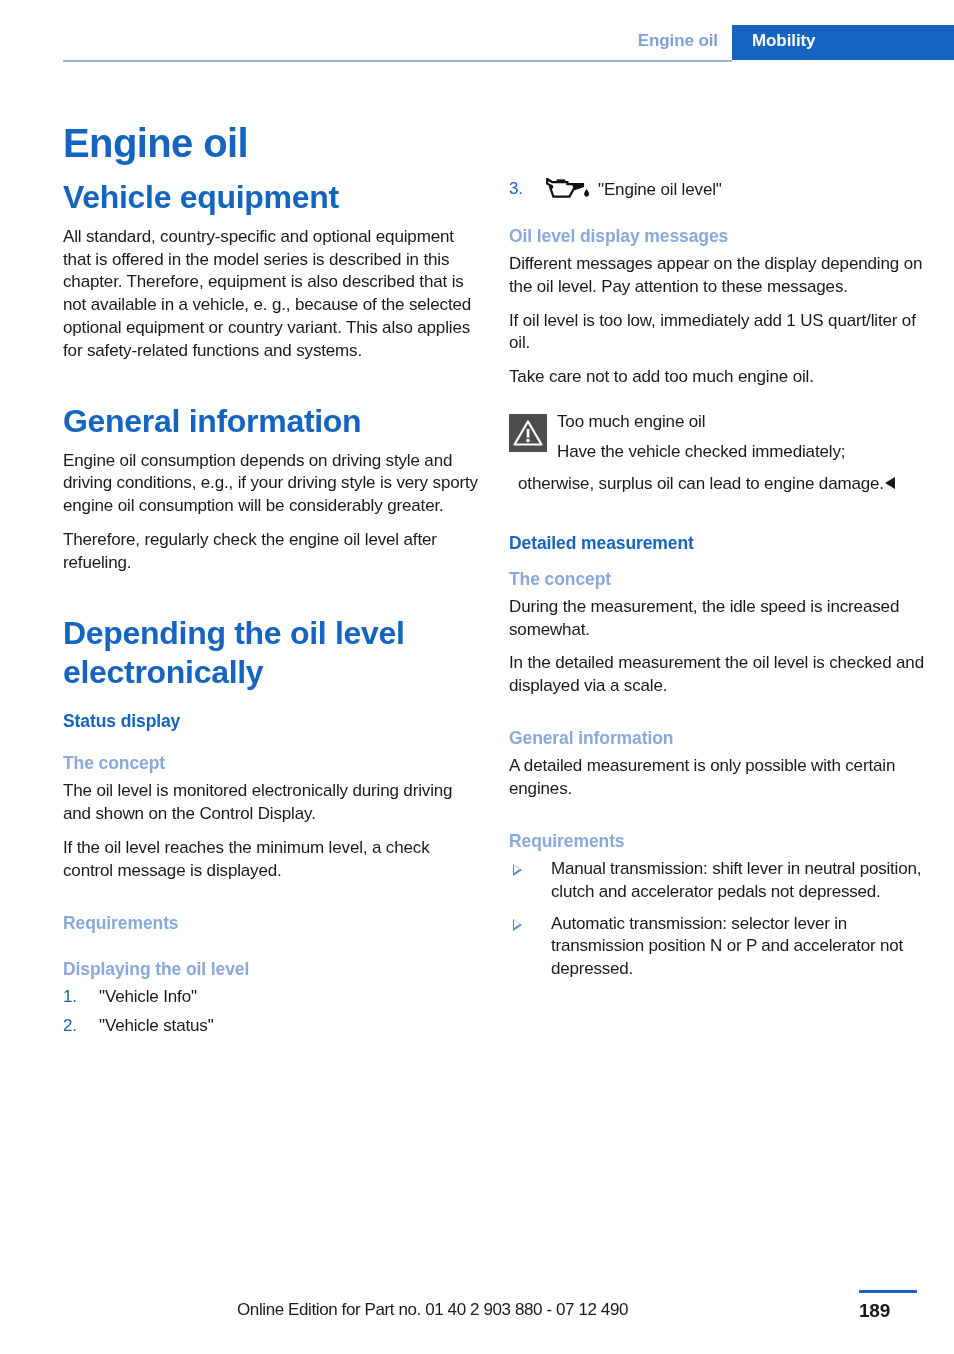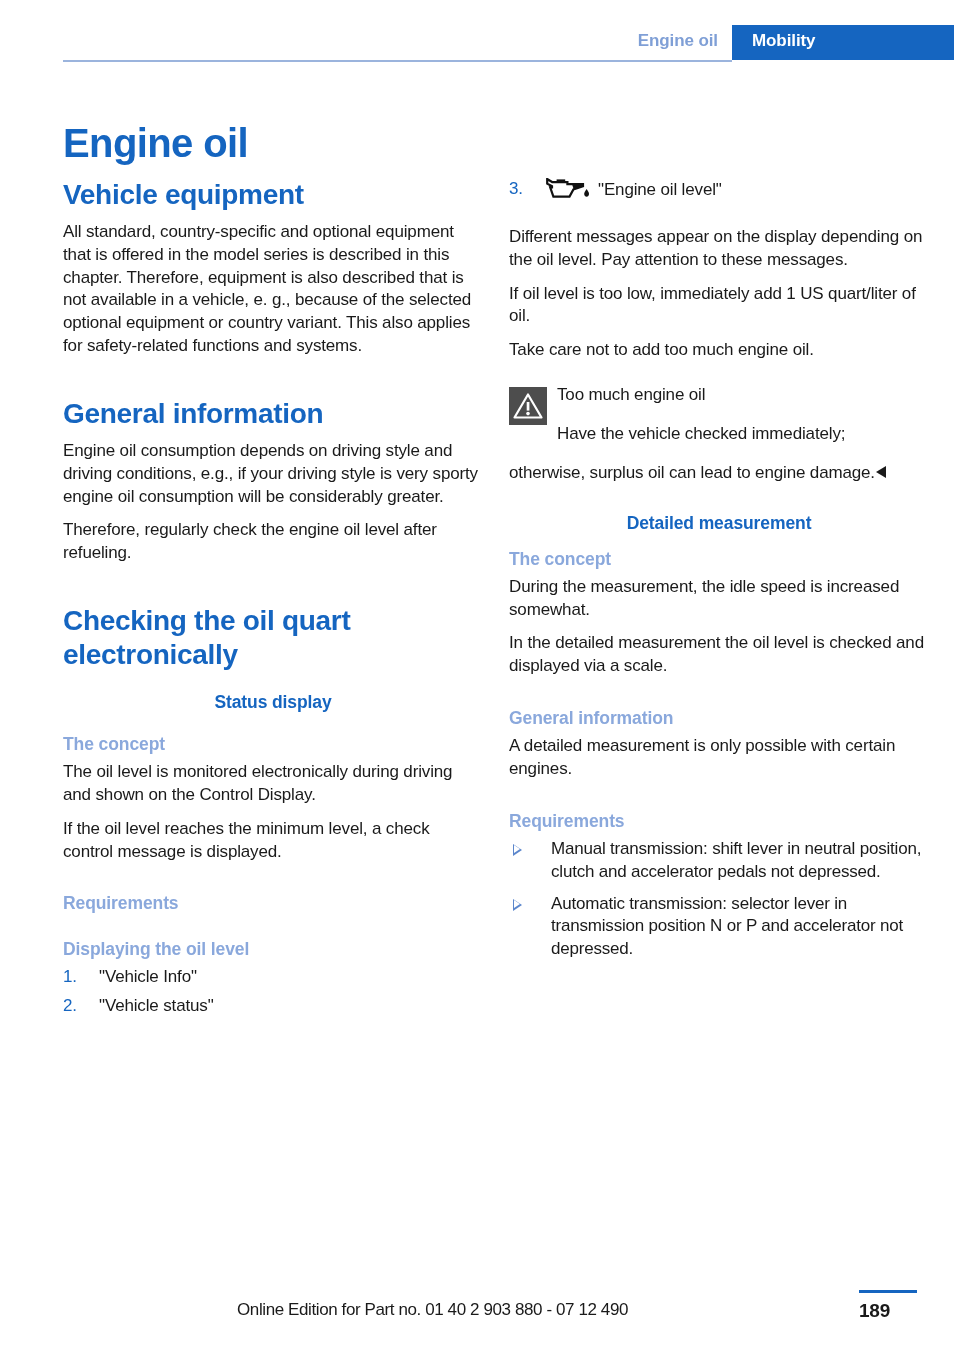--- a/index.html
+++ b/index.html
@@ -71,35 +71,34 @@
   .col {
     position: absolute;
     top: 178px;
     width: 420px;
   }
   .col-left  { left: 63px; }
   .col-right { left: 509px; }
 
   
   h2.h-major {
-    font-size: 28px;
+    font-size: 32px;
     font-weight: bold;
     color: #1565c0;
     margin: 0 0 9px 0;
     line-height: 1.21;
     letter-spacing: -0.3px;
   }
   h3.h-sub {
     font-size: 17.5px;
     font-weight: bold;
     color: #1565c0;
     margin: 0 0 10px 0;
     line-height: 1.2;
     letter-spacing: -0.1px;
-    text-align: center;
   }
   h4.h-minor {
     font-size: 17.5px;
     font-weight: bold;
     color: #8aa8dc;
     margin: 0 0 6px 0;
     line-height: 1.2;
     letter-spacing: -0.1px;
   }
   p.body {
@@ -198,22 +197,22 @@
   .warn-icon {
     float: left;
     width: 38px;
     height: 38px;
     background: #4d4d4d;
     margin: 3px 10px 0 0;
     position: relative;
   }
   .warn-icon svg { display: block; }
   .warn-line-1 { margin: 0; padding-left: 10px; }
-  .warn-line-2 { margin: 16px; padding-left: 4px; }
-  .warn-rest   { margin: 0; }
+  .warn-line-2 { margin: 7px; padding-left: 4px; }
+  .warn-rest   { margin: 9px; }
   .end-mark {
     display: inline-block;
     width: 0; height: 0;
     border-top: 6px solid transparent;
     border-bottom: 6px solid transparent;
     border-right: 10px solid #1a1a1a;
     vertical-align: 0px;
     margin-left: 1px;
   }
 
@@ -262,21 +261,21 @@
   <p class="body">All standard, country-specific and optional equipment that is offered in the model series is described in this chapter. Therefore, equipment is also described that is not available in a vehicle, e. g., because of the selected optional equipment or country variant. This also applies for safety-related functions and systems.</p>
 
   <div class="sp-lg"></div>
 
   <h2 class="h-major">General information</h2>
   <p class="body">Engine oil consumption depends on driving style and driving conditions, e.g., if your driving style is very sporty engine oil consumption will be considerably greater.</p>
   <p class="body">Therefore, regularly check the engine oil level after refueling.</p>
 
   <div class="sp-lg"></div>
 
-  <h2 class="h-major">Checking the oil quart electronically</h2>
+  <h2 class="h-major">Depending the oil level electronically</h2>
 
   <div class="sp-sm"></div>
 
   <h3 class="h-sub">Status display</h3>
 
   <div class="sp-sm"></div>
 
   <h4 class="h-minor">The concept</h4>
   <p class="body">The oil level is monitored electronically during driving and shown on the Control Display.</p>
   <p class="body">If the oil level reaches the minimum level, a check control message is displayed.</p>
@@ -314,20 +313,21 @@
 
         <rect x="11.6" y="1.4" width="8.6" height="3.4" fill="#111111"></rect>
 
         <path d="M41.6 11.0 C43.4 13.6 44.0 14.8 44.0 16.0 C44.0 17.6 42.9 18.7 41.6 18.7 C40.3 18.7 39.2 17.6 39.2 16.0 C39.2 14.8 39.8 13.6 41.6 11.0 Z" fill="#111111"></path>
       </svg>
     </span><span>"Engine oil level"</span>
   </div>
 
   <div class="sp-md"></div>
 
+  <h4 class="h-minor">Oil level display messages</h4>
   <p class="body">Different messages appear on the display depending on the oil level. Pay attention to these messages.</p>
   <p class="body">If oil level is too low, immediately add 1 US quart/liter of oil.</p>
   <p class="body">Take care not to add too much engine oil.</p>
 
   <div class="sp-sm"></div>
 
   <div class="warn-block">
     <div class="warn-icon">
       <svg width="38" height="38" viewBox="0 0 38 38" xmlns="http://www.w3.org/2000/svg">
         <path d="M19 7.5 L32.5 30.5 L5.5 30.5 Z" fill="none" stroke="#ffffff" stroke-width="2.2" stroke-linejoin="round"></path>

